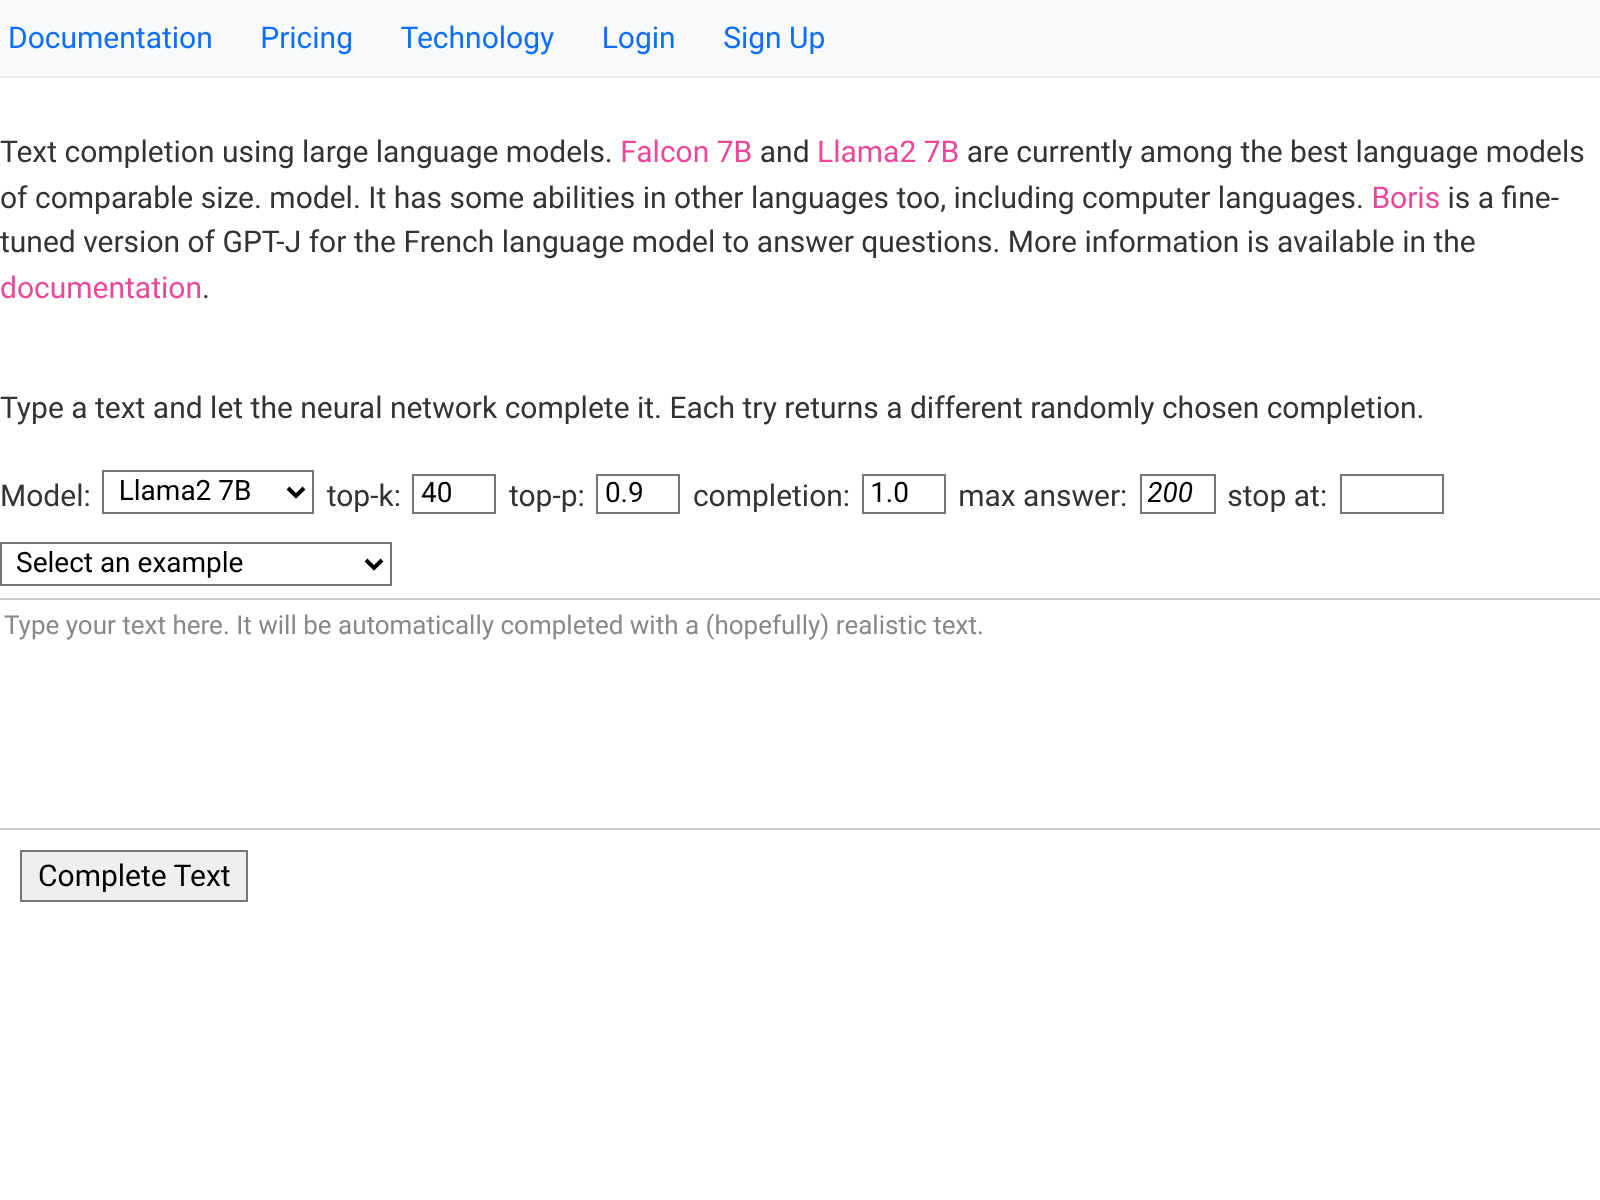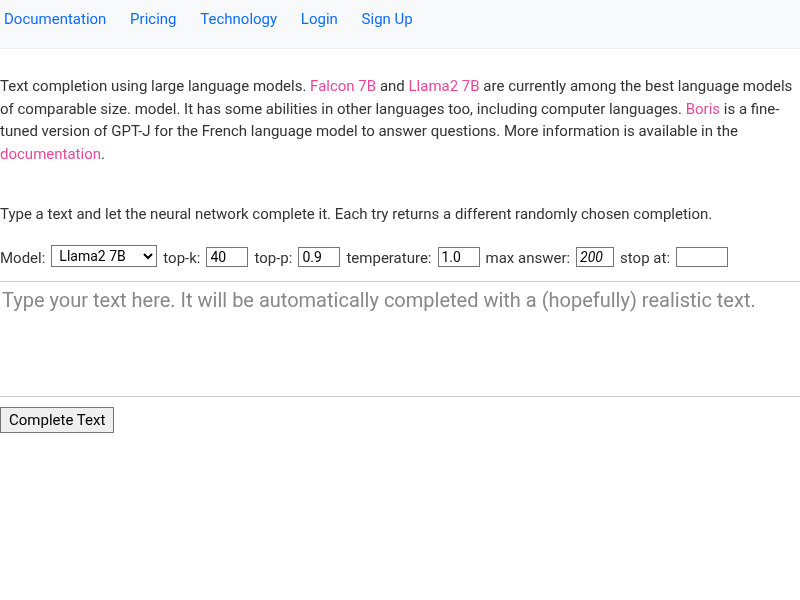--- a/index.html
+++ b/index.html
@@ -8,21 +8,21 @@
       font-family: -apple-system, BlinkMacSystemFont, "Segoe UI", Roboto, Arial, sans-serif;
       font-size: 15px;
       color: #333;
       background: #fff;
       width: 800px;
       height: 600px;
       overflow: hidden;
     }
     .navbar {
       background: #f8f9fa;
-      padding: 10px 0 20px 0;
+      padding: 10px 0 10px 0;
       border-bottom: 1px solid #eee;
     }
     .nav-link {
       color: #0d6efd;
       text-decoration: none;
       margin: 0 10px;
       font-size: 15px;
       cursor: pointer;
     }
     .nav-link:first-child {
@@ -85,39 +85,40 @@
     }
     .textarea-wrap {
       border-top: 1px solid #ccc;
       border-bottom: 1px solid #ccc;
     }
     textarea {
       width: 100%;
       border: none;
       resize: none;
       font-family: inherit;
-      font-size: 20px;
+      font-size: 13px;
       padding: 6px 2px;
       color: #333;
       height: 110px;
       outline: none;
     }
     textarea::placeholder {
       color: #888;
     }
     .btn-row {
       margin-top: 10px;
     }
     .complete-btn {
       font-family: inherit;
       font-size: 15px;
       padding: 3px 8px;
       background: #efefef;
       border: 1px solid #767676;
       cursor: pointer;
+      margin-left: 10px;
     }
   </style>
 </head>
 <body>
 
 <div class="navbar">
   <a class="nav-link">Documentation</a>
   <a class="nav-link">Pricing</a>
   <a class="nav-link">Technology</a>
   <a class="nav-link">Login</a>
@@ -134,28 +135,33 @@
 
   <div class="controls">
     <label>Model:</label>
     <select class="model-select">
       <option>Llama2 7B</option>
     </select>
     <label>top-k:</label>
     <input type="text" class="small-input" value="40" style="">
     <label>top-p:</label>
     <input type="text" class="small-input" value="0.9" style="">
-    <label>temperature:</label>
+    <label>completion:</label>
     <input type="text" class="small-input" value="1.0" style="">
     <label>max answer:</label>
     <input type="text" class="med-input" value="200" style="">
     <label>stop at:</label>
     <input type="text" class="stopat-input" value="" style="">
   </div>
 
+  <div class="example-row">
+    <select class="example-select">
+      <option>Select an example</option>
+    </select>
+  </div>
 
   <div class="textarea-wrap">
     <textarea placeholder="Type your text here. It will be automatically completed with a (hopefully) realistic text." style=""></textarea>
   </div>
 
   <div class="btn-row">
     <button class="complete-btn">Complete Text</button>
   </div>
 
 </div>

